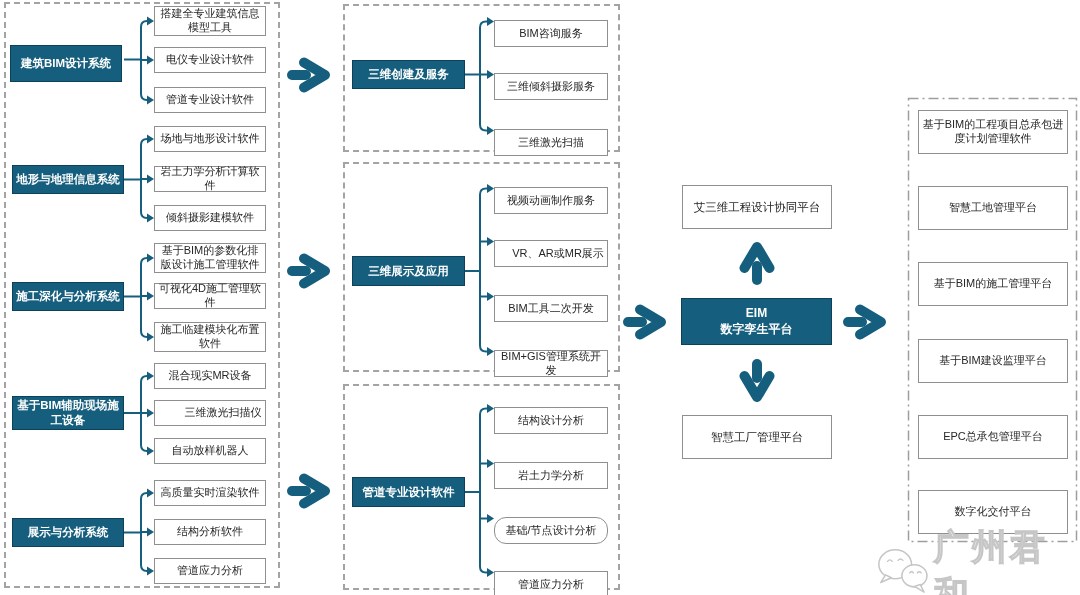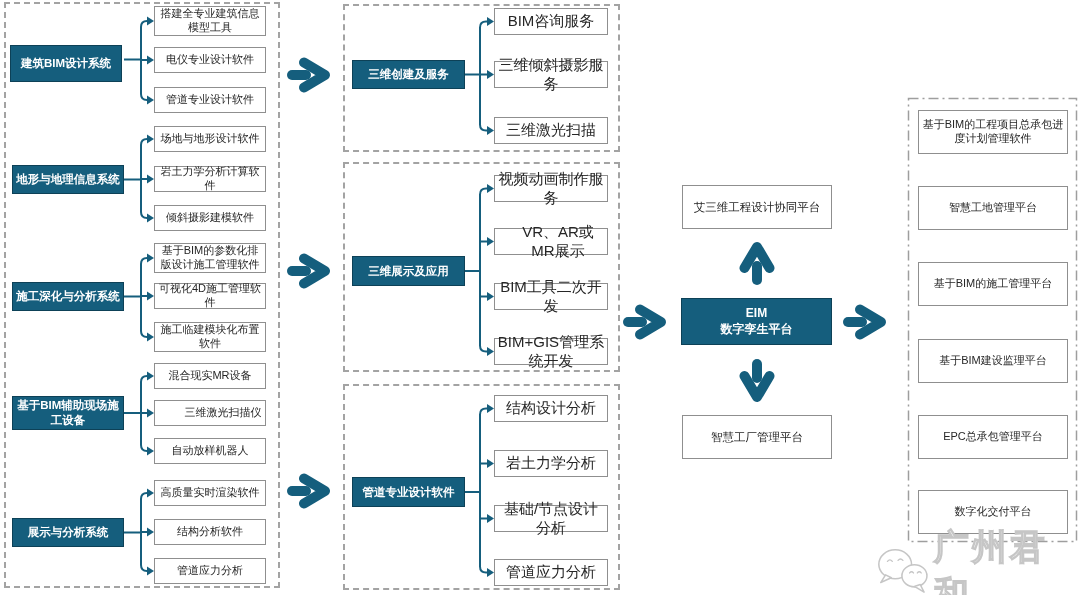--- a/index.html
+++ b/index.html
@@ -17,21 +17,21 @@
     display:flex;align-items:center;justify-content:center;text-align:center;
     color:#262626;z-index:3;line-height:1.25;padding:1px 2px;
   }
   .dbox{
     position:absolute;background:#155E7D;border:1px solid #0d4157;box-sizing:border-box;
     display:flex;flex-direction:column;align-items:center;justify-content:center;text-align:center;
     color:#ffffff;font-weight:600;z-index:3;line-height:1.3;padding:1px 3px;
   }
   .left-item{font-size:11px;}
   .left-label{font-size:11.5px;}
-  .mid-item{font-size:15px;}
+  .mid-item{font-size:11px;margin-top:12px;}
   .mid-label{font-size:11.5px;}
   .right-item{font-size:11px;}
   .hub-box{font-size:11.5px;}
   #hub-eim{font-size:12px;}
   #watermark{
     position:absolute;left:874px;top:524px;z-index:4;display:flex;align-items:center;
   }
   #watermark-text{
     font-size:35px;letter-spacing:3px;color:#ffffff;
     -webkit-text-stroke:1.2px #c6c6c6;font-weight:700;
@@ -165,21 +165,21 @@
     <div class="wbox mid-item" style="left: 494px; top: 61px; width: 114px; height: 27px;">三维倾斜摄影服务</div>
     <div class="wbox mid-item" style="left: 494px; top: 117px; width: 114px; height: 27px;">三维激光扫描</div>
     <div class="dbox mid-label" style="left: 352px; top: 256px; width: 113px; height: 30px;">三维展示及应用</div>
     <div class="wbox mid-item" style="left: 494px; top: 175px; width: 114px; height: 27px;">视频动画制作服务</div>
     <div class="wbox mid-item" style="left: 494px; top: 228px; width: 114px; height: 27px; padding-left: 16px;">VR、AR或MR展示</div>
     <div class="wbox mid-item" style="left: 494px; top: 283px; width: 114px; height: 27px;">BIM工具二次开发</div>
     <div class="wbox mid-item" style="left: 494px; top: 338px; width: 114px; height: 27px;">BIM+GIS管理系统开发</div>
     <div class="dbox mid-label" style="left: 352px; top: 477px; width: 113px; height: 30px;">管道专业设计软件</div>
     <div class="wbox mid-item" style="left: 494px; top: 395px; width: 114px; height: 27px;">结构设计分析</div>
     <div class="wbox mid-item" style="left: 494px; top: 450px; width: 114px; height: 27px;">岩土力学分析</div>
-    <div class="wbox mid-item" style="left: 494px; top: 505px; width: 114px; height: 27px;">基础/节点设计分析</div>
+    <div class="wbox mid-item" style="left: 494px; top: 505px; width: 114px; height: 27px; border-radius: 12px;">基础/节点设计分析</div>
     <div class="wbox mid-item" style="left: 494px; top: 559px; width: 114px; height: 27px;">管道应力分析</div>
     <div class="wbox right-item" style="left: 918px; top: 110px; width: 150px; height: 44px;">基于BIM的工程项目总承包进度计划管理软件</div>
     <div class="wbox right-item" style="left: 918px; top: 186px; width: 150px; height: 44px;">智慧工地管理平台</div>
     <div class="wbox right-item" style="left: 918px; top: 262px; width: 150px; height: 44px;">基于BIM的施工管理平台</div>
     <div class="wbox right-item" style="left: 918px; top: 339px; width: 150px; height: 44px;">基于BIM建设监理平台</div>
     <div class="wbox right-item" style="left: 918px; top: 415px; width: 150px; height: 44px;">EPC总承包管理平台</div>
     <div class="wbox right-item" style="left: 918px; top: 490px; width: 150px; height: 44px;">数字化交付平台</div>
   </div>
 
 </body></html>

